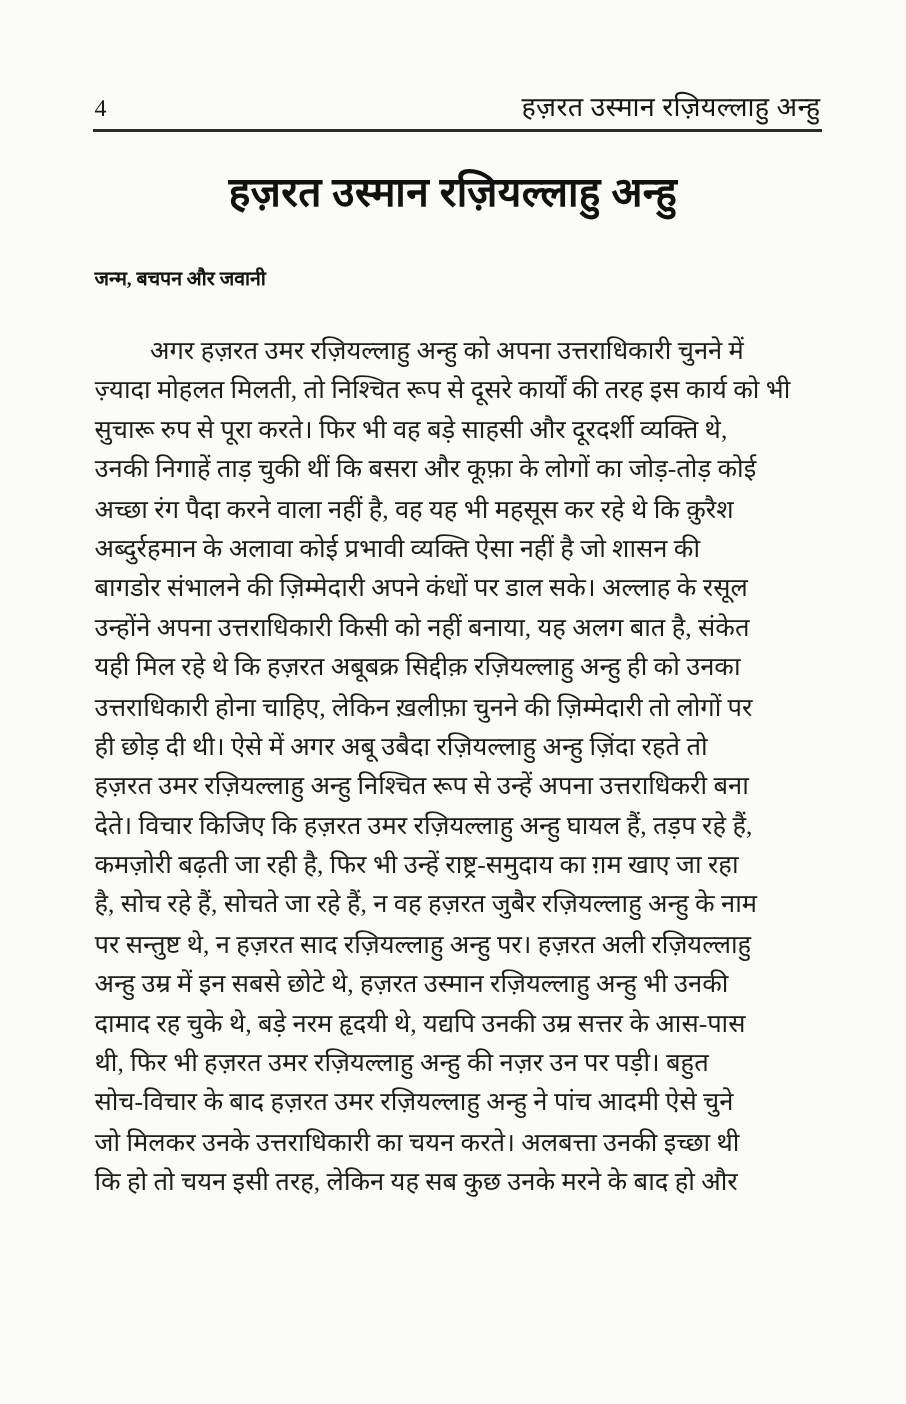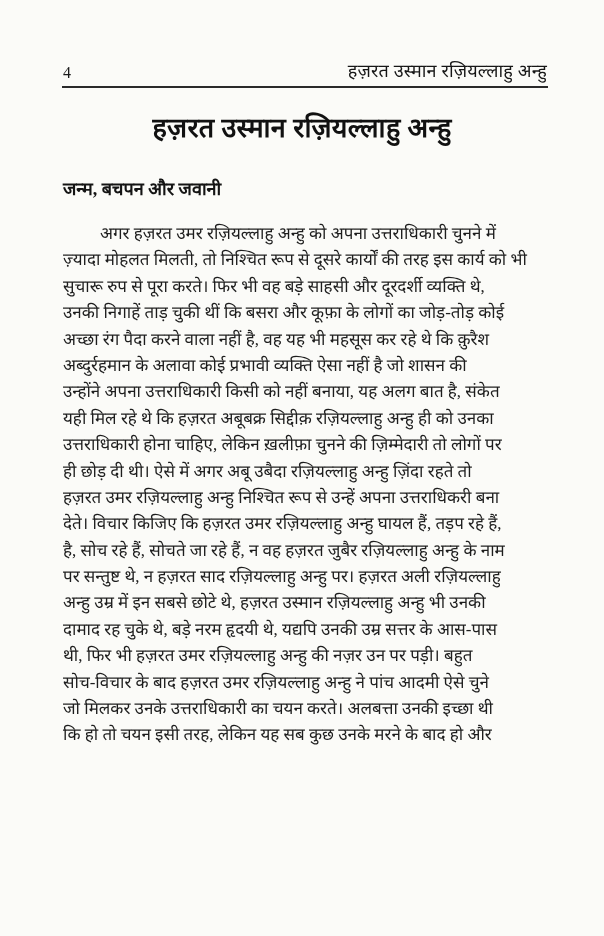--- a/index.html
+++ b/index.html
@@ -42,21 +42,21 @@
     left: 0; top: 108px; width: 604px;
     text-align: center;
     font-size: 27px;
     font-weight: 700;
     color: #111;
     letter-spacing: 0.3px;
   }
   .section-heading {
     position: absolute;
     left: 63px; top: 176px;
-    font-size: 18px;
+    font-size: 13px;
     font-weight: 700;
     color: #141414;
   }
   .body-paragraph {
     position: absolute;
     left: 63px; top: 221px; width: 484px;
     font-size: 17px;
     color: #1d1d1d;
   }
   .body-line {
@@ -86,26 +86,28 @@
 
   <div class="section-heading">जन्म, बचपन और जवानी</div>
 
   <div class="body-paragraph">
       <div class="body-line">अगर हज़रत उमर रज़ियल्लाहु अन्हु को अपना उत्तराधिकारी चुनने में</div>
       <div class="body-line">ज़्यादा मोहलत मिलती, तो निश्चित रूप से दूसरे कार्यों की तरह इस कार्य को भी</div>
       <div class="body-line">सुचारू रुप से पूरा करते। फिर भी वह बड़े साहसी और दूरदर्शी व्यक्ति थे,</div>
       <div class="body-line">उनकी निगाहें ताड़ चुकी थीं कि बसरा और कूफ़ा के लोगों का जोड़-तोड़ कोई</div>
       <div class="body-line">अच्छा रंग पैदा करने वाला नहीं है, वह यह भी महसूस कर रहे थे कि क़ुरैश</div>
       <div class="body-line">अब्दुर्रहमान के अलावा कोई प्रभावी व्यक्ति ऐसा नहीं है जो शासन की</div>
+      <div class="body-line">बागडोर संभालने की ज़िम्मेदारी अपने कंधों पर डाल सके। अल्लाह के रसूल</div>
       <div class="body-line">उन्होंने अपना उत्तराधिकारी किसी को नहीं बनाया, यह अलग बात है, संकेत</div>
       <div class="body-line">यही मिल रहे थे कि हज़रत अबूबक्र सिद्दीक़ रज़ियल्लाहु अन्हु ही को उनका</div>
       <div class="body-line">उत्तराधिकारी होना चाहिए, लेकिन ख़लीफ़ा चुनने की ज़िम्मेदारी तो लोगों पर</div>
       <div class="body-line">ही छोड़ दी थी। ऐसे में अगर अबू उबैदा रज़ियल्लाहु अन्हु ज़िंदा रहते तो</div>
       <div class="body-line">हज़रत उमर रज़ियल्लाहु अन्हु निश्चित रूप से उन्हें अपना उत्तराधिकरी बना</div>
       <div class="body-line">देते। विचार किजिए कि हज़रत उमर रज़ियल्लाहु अन्हु घायल हैं, तड़प रहे हैं,</div>
+      <div class="body-line">कमज़ोरी बढ़ती जा रही है, फिर भी उन्हें राष्ट्र-समुदाय का ग़म खाए जा रहा</div>
       <div class="body-line">है, सोच रहे हैं, सोचते जा रहे हैं, न वह हज़रत जुबैर रज़ियल्लाहु अन्हु के नाम</div>
       <div class="body-line">पर सन्तुष्ट थे, न हज़रत साद रज़ियल्लाहु अन्हु पर। हज़रत अली रज़ियल्लाहु</div>
       <div class="body-line">अन्हु उम्र में इन सबसे छोटे थे, हज़रत उस्मान रज़ियल्लाहु अन्हु भी उनकी</div>
       <div class="body-line">दामाद रह चुके थे, बड़े नरम हृदयी थे, यद्यपि उनकी उम्र सत्तर के आस-पास</div>
       <div class="body-line">थी, फिर भी हज़रत उमर रज़ियल्लाहु अन्हु की नज़र उन पर पड़ी। बहुत</div>
       <div class="body-line">सोच-विचार के बाद हज़रत उमर रज़ियल्लाहु अन्हु ने पांच आदमी ऐसे चुने</div>
       <div class="body-line">जो मिलकर उनके उत्तराधिकारी का चयन करते। अलबत्ता उनकी इच्छा थी</div>
       <div class="body-line">कि हो तो चयन इसी तरह, लेकिन यह सब कुछ उनके मरने के बाद हो और</div>
     </div>
 

